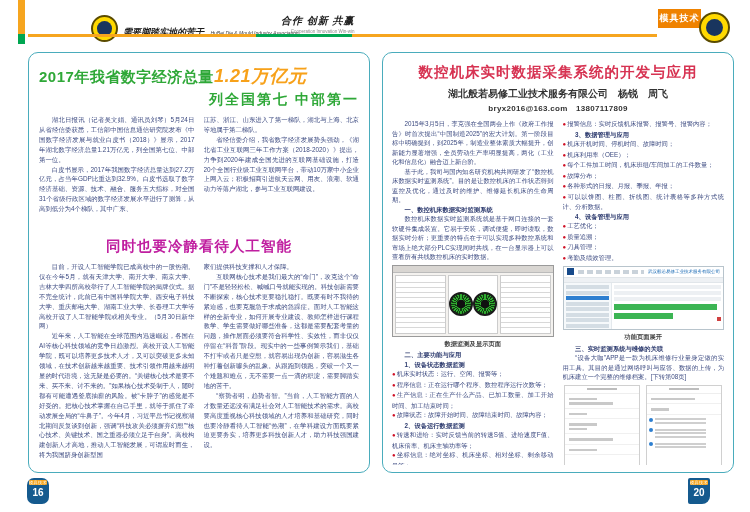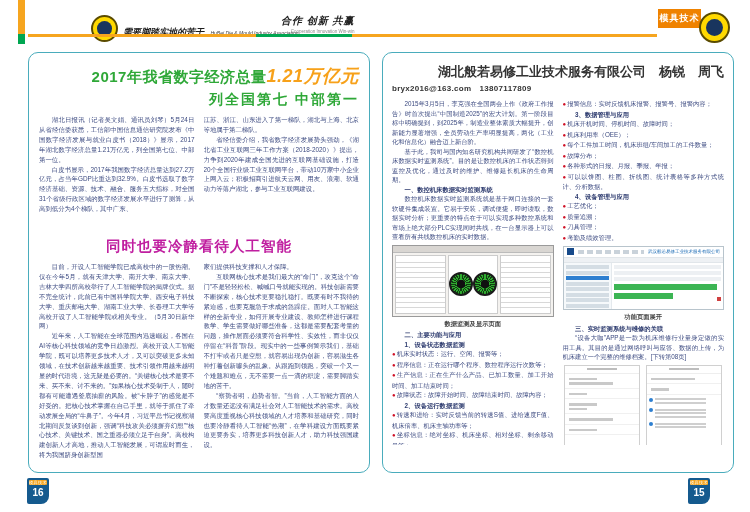--- a/index.html
+++ b/index.html
@@ -27,39 +27,39 @@
             color:#fff;font-family:"Liberation Serif","DejaVu Serif",serif;font-size:9px;
             font-weight:bold;display:flex;align-items:center;justify-content:center;letter-spacing:1px;}
 
   
   .page-panel{position:absolute;border:1.5px solid #4aacbc;border-radius:10px;background:#fff;
               box-sizing:border-box;overflow:hidden;}
   #left-panel{left:28px;top:52px;width:342px;height:421px;padding:5px 10px;}
   #right-panel{left:382px;top:52px;width:352px;height:421px;padding:5px 9px;}
 
   
-  .lp-title{text-align:right;margin-top:6px;white-space:nowrap;}
+  .lp-title{text-align:left;margin-top:6px;white-space:nowrap;}
   .lp-title-main{color:#2fa838;font-weight:bold;font-size:15px;letter-spacing:0.5px;}
   .lp-title-amount{color:#f7a11a;font-size:18px;font-weight:900;font-style:italic;letter-spacing:0.5px;}
   .lp-title-sub{color:#2fa838;font-weight:bold;font-size:14px;text-align:right;margin-top:3px;letter-spacing:2px;}
   .cols{display:flex;gap:9px;margin-top:6px;}
   .col{flex:1;font-size:6.4px;line-height:9.9px;color:#3c4a80;text-align:justify;overflow:hidden;}
   #lp-sec1 .col{height:116px;}
   #lp-sec2 .col{height:206px;}
   .section2-heading{color:#c01fa0;font-weight:bold;font-size:14.5px;text-align:center;margin:6px 0 2px;letter-spacing:1px;}
   .blk{margin:0;}
   .k-p{text-indent:2em;}
   .k-pc{text-indent:0;}
   .k-h,.k-h2{font-weight:bold;text-indent:2em;color:#2c3a6e;}
   .dot{color:#cf1126;font-size:6px;margin-right:1px;}
 
   
   .rp-title{color:#d73352;font-weight:bold;font-size:14.5px;text-align:center;margin-top:5px;letter-spacing:1px;white-space:nowrap;}
-  .rp-byline{font-size:13px;font-weight:bold;color:#333;text-align:right;margin-top:5px;}
-  .rp-contact{font-size:8px;font-weight:bold;color:#333;margin-top:2px;letter-spacing:0.3px;}
+  .rp-byline{font-size:10px;font-weight:bold;color:#333;text-align:center;margin-top:5px;}
+  .rp-contact{font-size:8px;font-weight:bold;color:#333;text-align:center;margin-top:2px;letter-spacing:0.3px;}
   #rp-cols{margin-top:5px;}
   #rp-cols .col{font-size:6.3px;line-height:9.5px;height:346px;}
 
   
   .fig{margin:3px 0 2px;}
   figure{margin:0;}
   figcaption{text-align:center;font-size:6.3px;font-weight:bold;color:#444;margin:2px 0 2px;text-indent:0;}
 
   .shot1{height:70px;border:1px solid #9a9a9a;background:#edeae7;display:flex;flex-direction:column;}
   .s1-title{height:6px;background:#d9d6d2;border-bottom:1px solid #bbb;}
@@ -100,21 +100,21 @@
   .tl{display:flex;gap:2px;margin:2px;align-items:flex-start;}
   .tl-dot{width:4px;height:4px;border-radius:50%;background:#2e7fd0;flex:none;margin-top:1px;}
   .tl-lines{flex:1;}
   .tl-lines i{display:block;height:2px;background:#cfcfcf;margin:1.5px 0;width:80%;}
 
   
   .page-badge{position:absolute;width:22px;height:26px;background:#155a8e;color:#fff;
               border-radius:2px 2px 8px 2px;text-align:center;box-sizing:border-box;padding-top:2px;}
   .badge-label{font-size:4px;letter-spacing:0.5px;background:#f6a51f;margin:0 2px;border-radius:1px;}
   .badge-number{font-size:10px;font-weight:bold;line-height:15px;}
-  #badge-16{left:27px;top:478px;}
+  #badge-16{left:27px;top:478px;border-radius:7px;}
   #badge-17{left:688px;top:478px;}
 </style>
 </head>
 <body>
 
 <div class="sidebar-orange"></div>
 <div class="sidebar-green"></div>
 <div class="logo" id="logo-left"></div>
 <div class="org-line">
   <span class="org-cn">需要脚踏实地的苦干</span>
@@ -156,20 +156,21 @@
       </div>
     <div class="col">
         <p class="blk k-pc">家们提供科技支撑和人才保障。</p>
         <p class="blk k-p">互联网核心技术是我们最大的“命门”，攻克这个“命门”不是轻轻松松、喊喊口号就能实现的。科技创新需要不断探索，核心技术更要稳扎稳打。既要有时不我待的紧迫感，也要克服急于求成的急躁症。面对人工智能这样的全新专业，如何开展专业建设、教师怎样进行课程教学、学生需要做好哪些准备，这都是需要配套考量的问题，操作层面必须要符合科学性、实效性，而非仅仅停留在“科普”阶段。现实中的一些事例警示我们，基础不打牢或者只是空想，就容易出现伪创新，容易滋生各种打着创新噱头的乱象。从跟跑到领跑，突破一个又一个难题和难点，无不需要一点一滴的积淀，需要脚踏实地的苦干。</p>
         <p class="blk k-p">“察势者明，趋势者智。”当前，人工智能方面的人才数量还远没有满足社会对人工智能技术的需求。高校要高度重视核心科技领域的人才培养和基础研究，同时也要冷静看待人工智能“热潮”，在学科建设方面既要紧迫更要务实，培养更多科技创新人才，助力科技强国建设。</p>
       </div>
   </div>
 </div>
 
 <div class="page-panel" id="right-panel">
+  <div class="rp-title">数控机床实时数据采集系统的开发与应用</div>
   <div class="rp-byline">湖北般若易修工业技术服务有限公司　杨锐　周飞</div>
   <div class="rp-contact">bryx2016@163.com　13807117809</div>
 
   <div class="cols" id="rp-cols">
     <div class="col">
       <div>
           <p class="blk k-p">2015年3月5日，李克强在全国两会上作《政府工作报告》时首次提出“中国制造2025”的宏大计划。第一阶段目标中明确提到，到2025年，制造业整体素质大幅提升，创新能力显著增强，全员劳动生产率明显提高，两化（工业化和信息化）融合迈上新台阶。</p>
           <p class="blk k-p">基于此，我司与国内知名研究机构共同研发了“数控机床数据实时监测系统”。目的是让数控机床的工作状态得到监控及优化，通过及时的维护、维修延长机床的生命周期。</p>
           <p class="blk k-h">一、数控机床数据实时监测系统</p>
           <p class="blk k-p">数控机床数据实时监测系统就是基于网口连接的一套软硬件集成装置。它易于安装，调试便捷，即时读取，数据实时分析；更重要的特点在于可以实现多种数控系统和市场上绝大部分PLC实现同时共线，在一台显示器上可以查看所有共线数控机床的实时数据。</p>
@@ -311,14 +312,14 @@
     </div>
   </div>
 </div>
 
 <div class="page-badge" id="badge-16">
   <div class="badge-label">模具技术</div>
   <div class="badge-number">16</div>
 </div>
 <div class="page-badge" id="badge-17">
   <div class="badge-label">模具技术</div>
-  <div class="badge-number">15</div>
+  <div class="badge-number">20</div>
 </div>
 
 </body></html>

